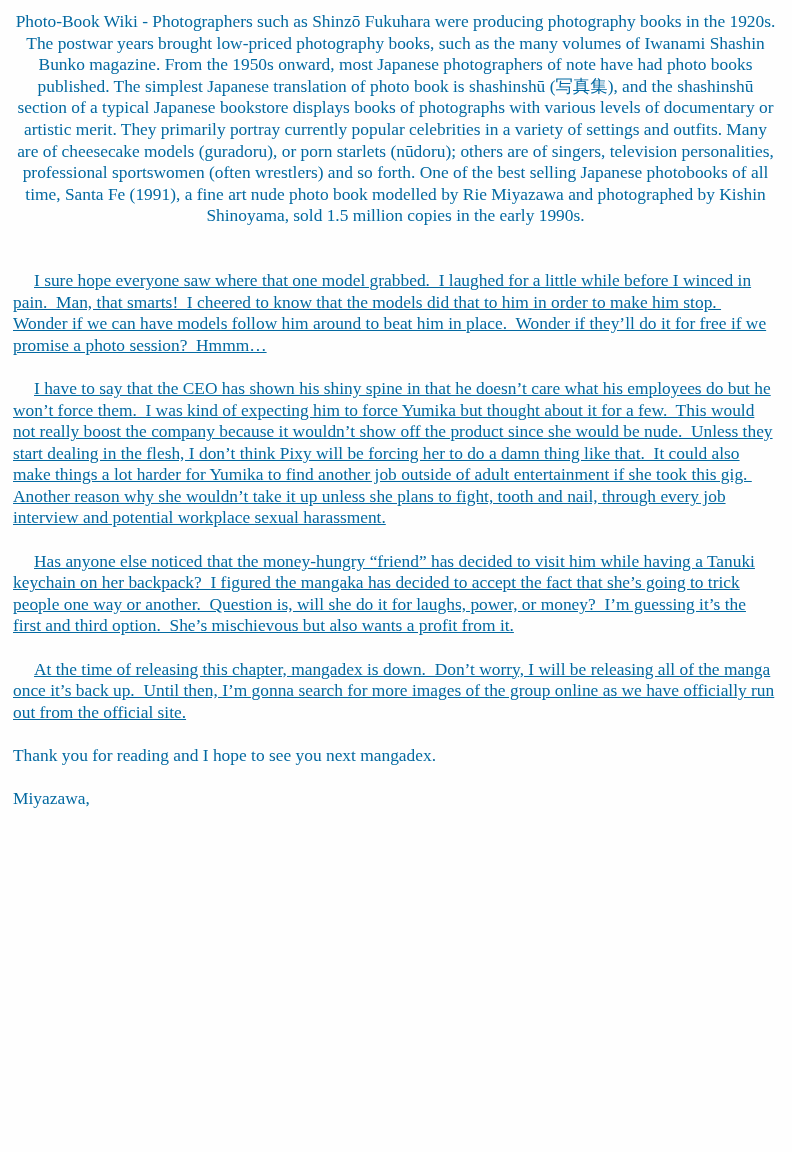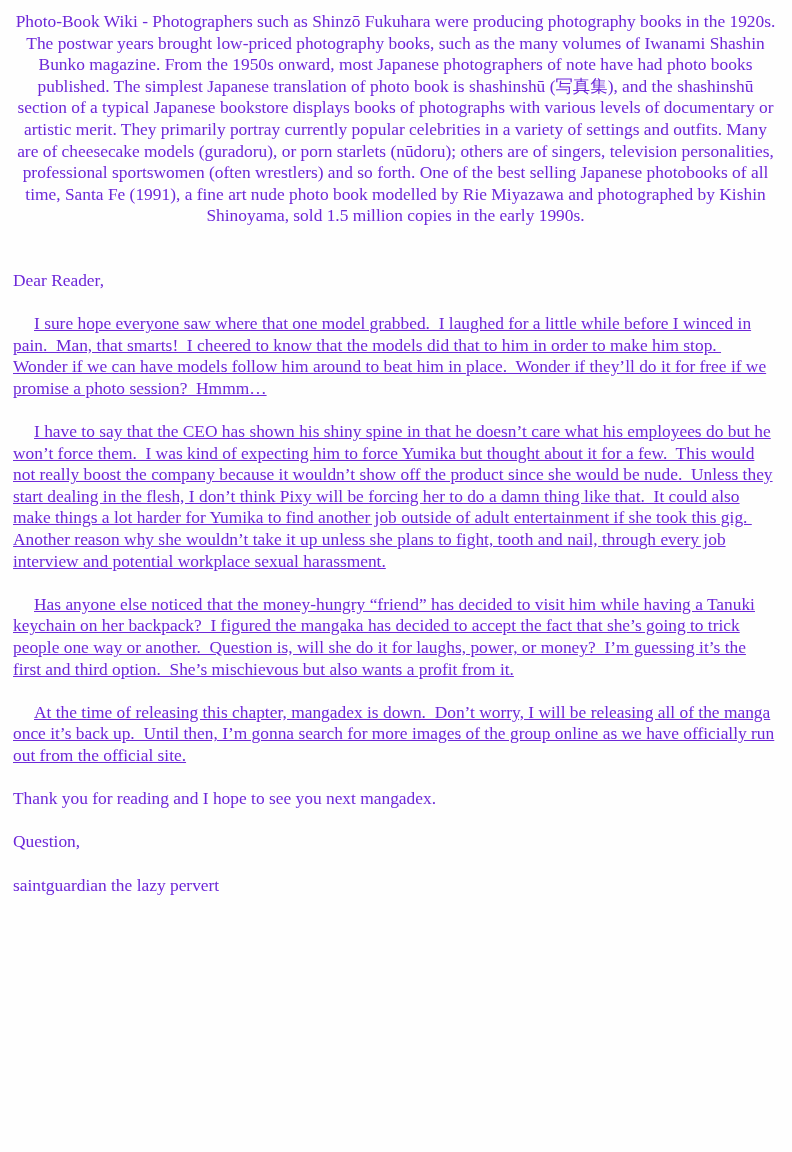--- a/index.html
+++ b/index.html
@@ -6,21 +6,21 @@
     margin: 0;
     padding: 0;
     background: #ffffff;
   }
   .page {
     position: relative;
     width: 792px;
     height: 1152px;
     box-sizing: border-box;
     background: #fefefe;
-    color: #6d28d9;
+    color: #0369a1;
     padding: 11px 14px 0 13px;
     font-family: "Liberation Serif", "DejaVu Serif", serif;
     font-size: 17.4px;
     line-height: 21.6px;
     overflow: hidden;
   }
   .page p {
     margin: 0 0 21.6px 0;
   }
   .wiki {
@@ -31,28 +31,26 @@
     text-indent: 21px;
     text-decoration: underline;
   }
 </style>
 </head>
 <body>
 
 <div class="page">
   <p class="wiki">Photo-Book Wiki - Photographers such as Shinzō Fukuhara were producing photography books in the 1920s. The postwar years brought low-priced photography books, such as the many volumes of Iwanami Shashin Bunko magazine. From the 1950s onward, most Japanese photographers of note have had photo books published. The simplest Japanese translation of photo book is shashinshū (写真集), and the shashinshū section of a typical Japanese bookstore displays books of photographs with various levels of documentary or artistic merit. They primarily portray currently popular celebrities in a variety of settings and outfits. Many are of cheesecake models (guradoru), or porn starlets (nūdoru); others are of singers, television personalities, professional sportswomen (often wrestlers) and so forth. One of the best selling Japanese photobooks of all time, Santa Fe (1991), a fine art nude photo book modelled by Rie Miyazawa and photographed by Kishin Shinoyama, sold 1.5 million copies in the early 1990s.</p>
 
-  <p>Dear Reader,</p>
 
   <p class="indent">I sure hope everyone saw where that one model grabbed.&nbsp; I laughed for a little while before I winced in pain.&nbsp; Man, that smarts!&nbsp; I cheered to know that the models did that to him in order to make him stop.&nbsp; Wonder if we can have models follow him around to beat him in place.&nbsp; Wonder if they’ll do it for free if we promise a photo session?&nbsp; Hmmm…</p>
 
   <p class="indent">I have to say that the CEO has shown his shiny spine in that he doesn’t care what his employees do but he won’t force them.&nbsp; I was kind of expecting him to force Yumika but thought about it for a few.&nbsp; This would not really boost the company because it wouldn’t show off the product since she would be nude.&nbsp; Unless they start dealing in the flesh, I don’t think Pixy will be forcing her to do a damn thing like that.&nbsp; It could also make things a lot harder for Yumika to find another job outside of adult entertainment if she took this gig.&nbsp; Another reason why she wouldn’t take it up unless she plans to fight, tooth and nail, through every job interview and potential workplace sexual harassment.</p>
 
   <p class="indent">Has anyone else noticed that the money-hungry “friend” has decided to visit him while having a Tanuki keychain on her backpack?&nbsp; I figured the mangaka has decided to accept the fact that she’s going to trick people one way or another.&nbsp; Question is, will she do it for laughs, power, or money?&nbsp; I’m guessing it’s the first and third option.&nbsp; She’s mischievous but also wants a profit from it.</p>
 
   <p class="indent">At the time of releasing this chapter, mangadex is down.&nbsp; Don’t worry, I will be releasing all of the manga once it’s back up.&nbsp; Until then, I’m gonna search for more images of the group online as we have officially run out from the official site.</p>
 
   <p>Thank you for reading and I hope to see you next mangadex.</p>
 
-  <p>Question,</p>
+  <p>Miyazawa,</p>
 
-  <p>saintguardian the lazy pervert</p>
 </div>
 
 </body></html>

